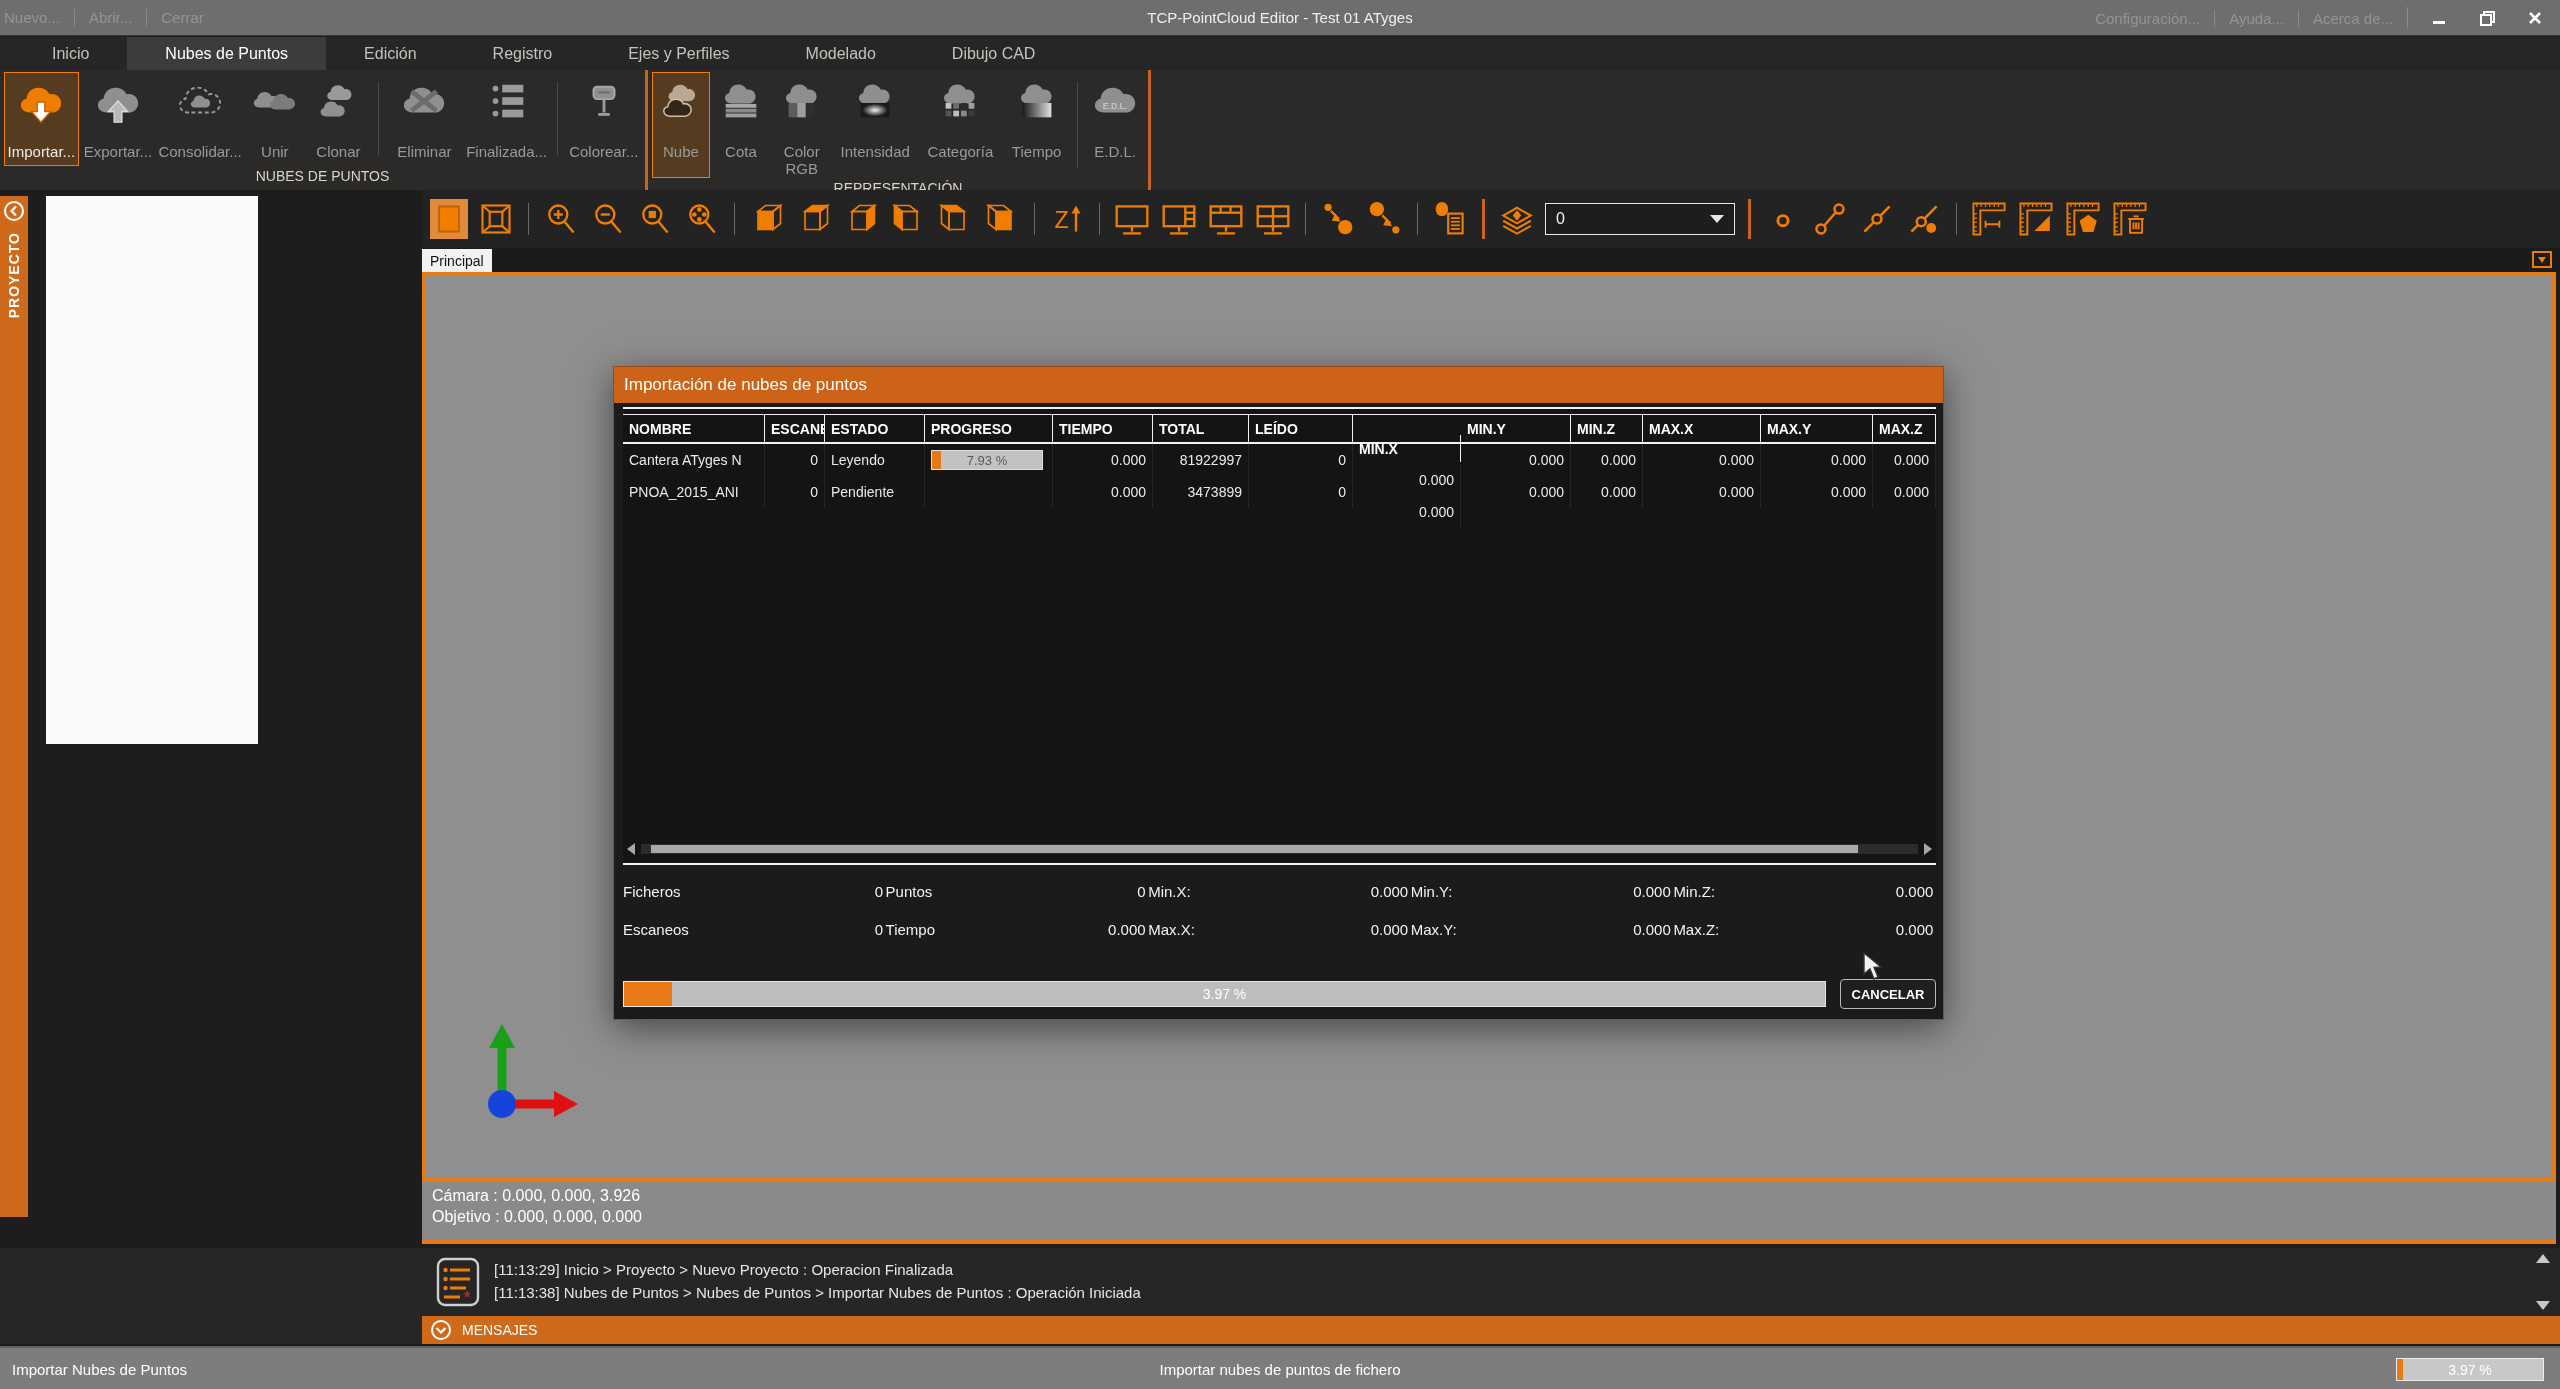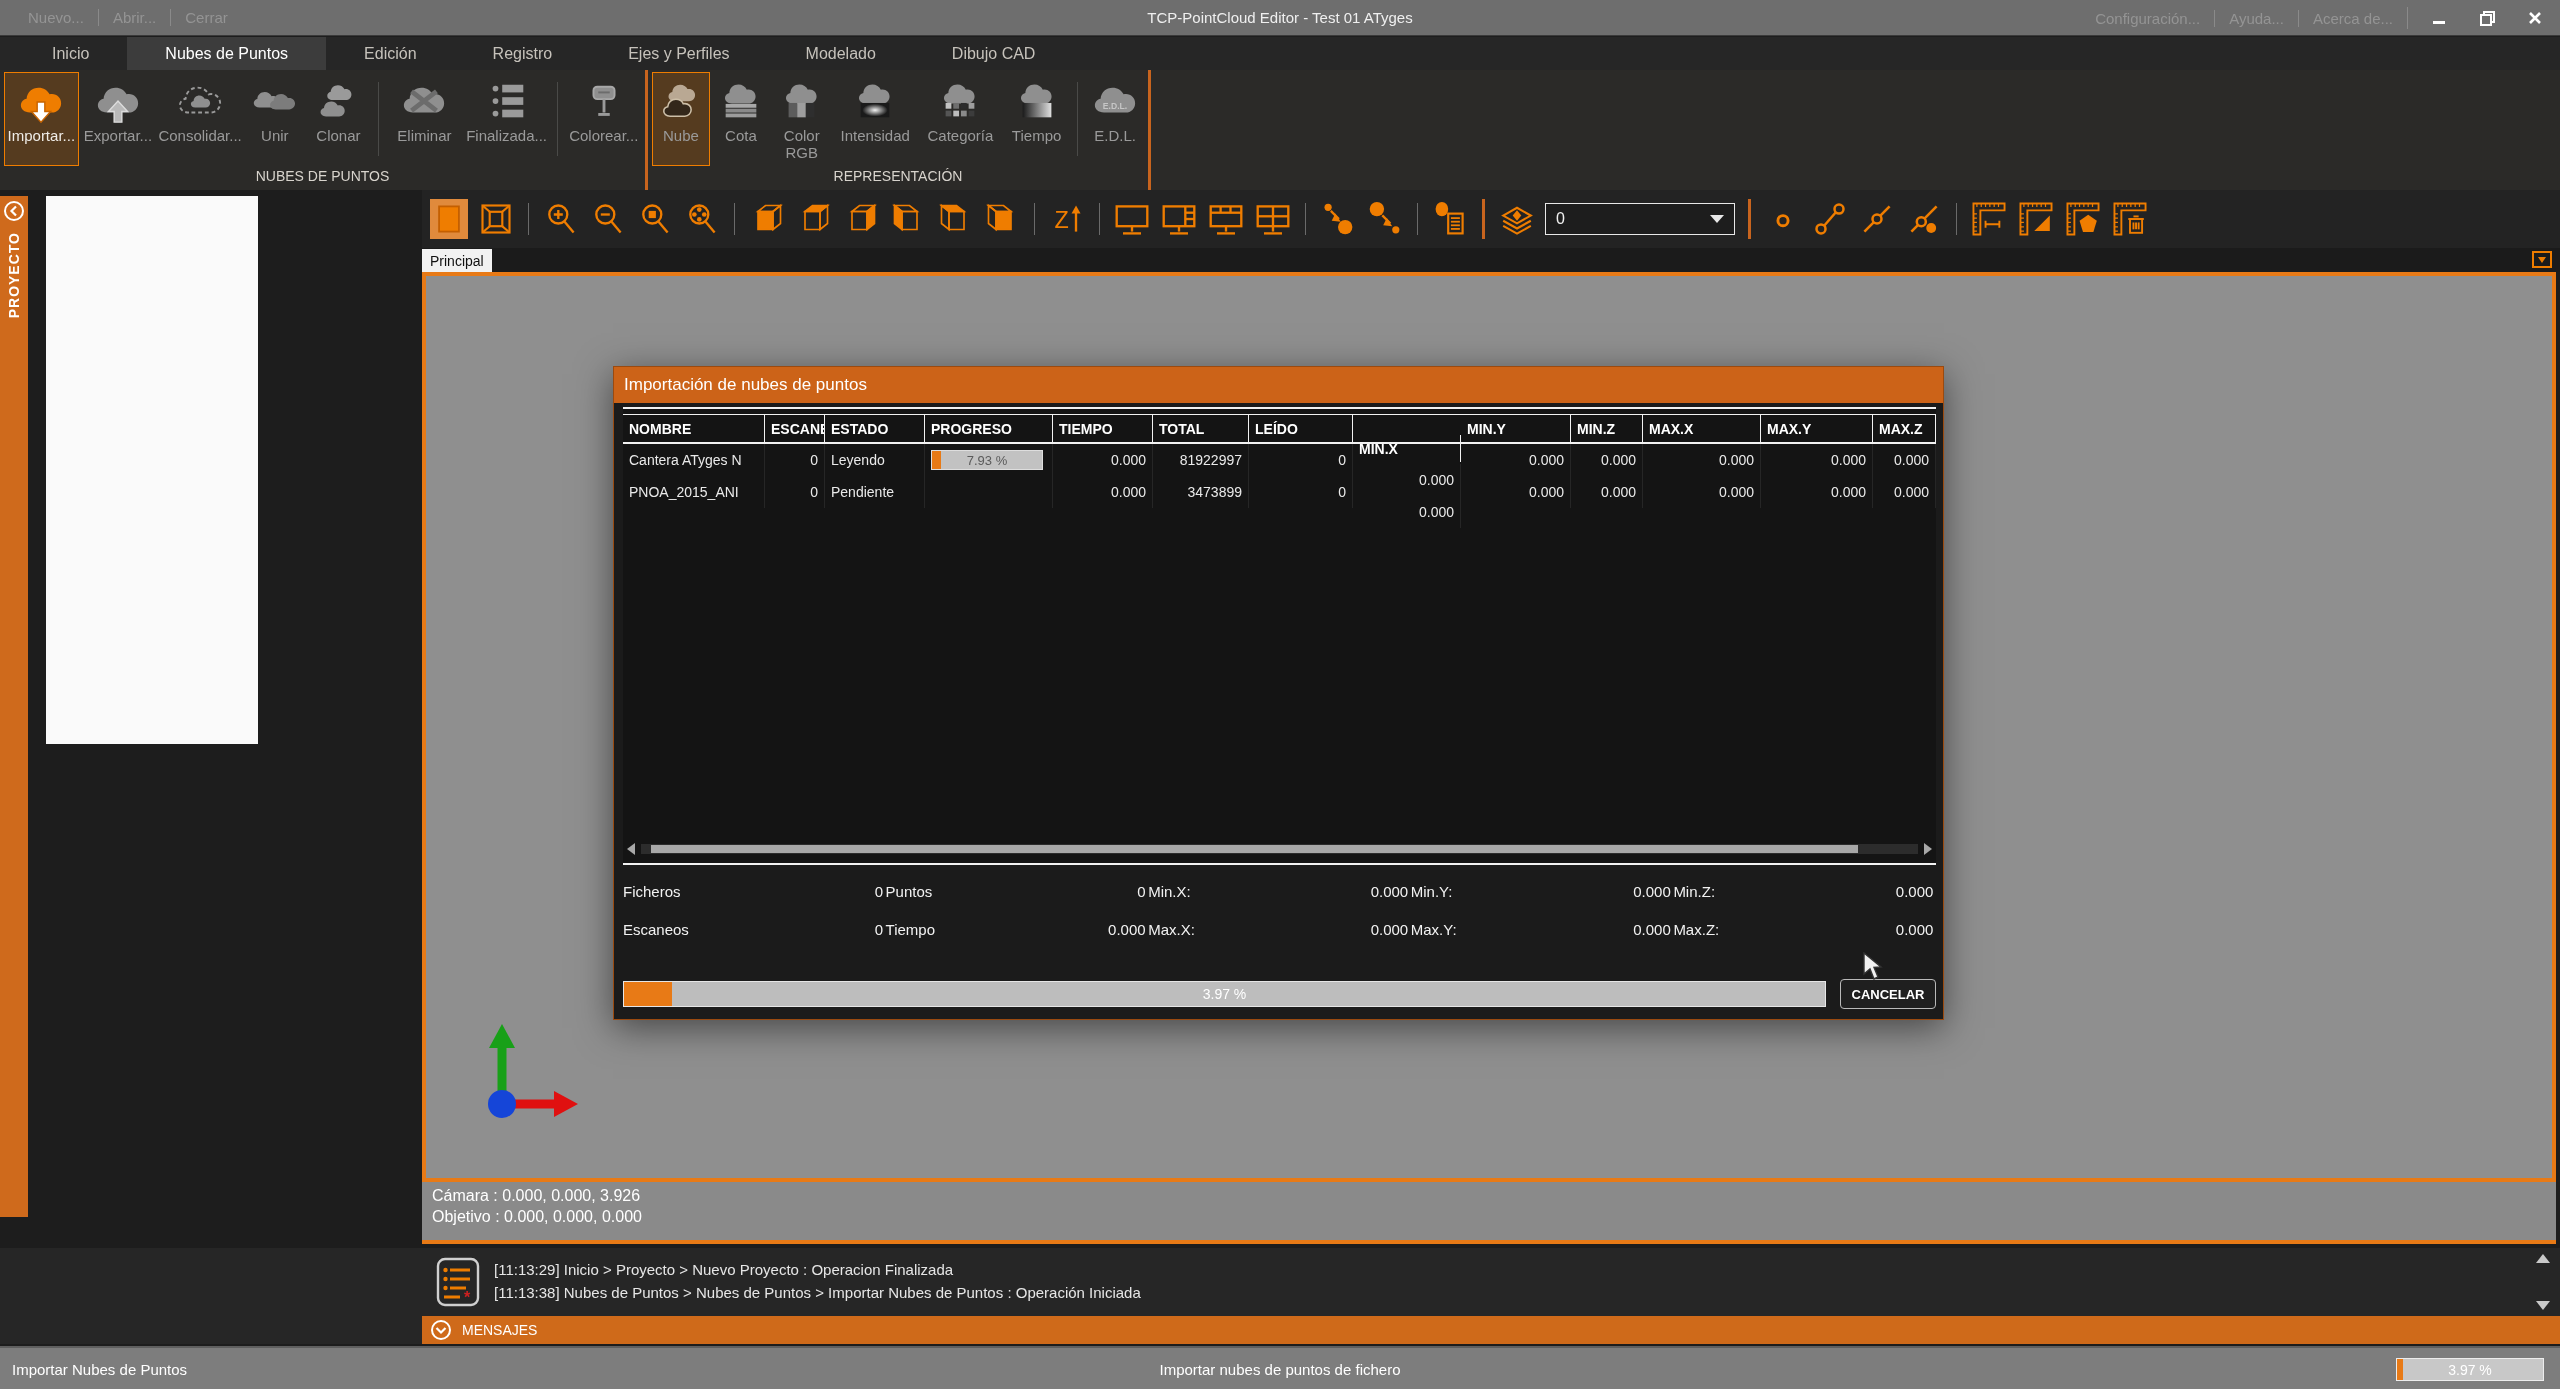--- a/index.html
+++ b/index.html
@@ -5,42 +5,42 @@
   * { margin:0; padding:0; box-sizing:border-box; }
   html,body { width:2560px; height:1389px; background:#1d1d1d; overflow:hidden;
     font-family:"Liberation Sans", sans-serif; }
   .app { position:absolute; inset:0; width:2560px; height:1389px; }
 
   
   .titlebar { position:absolute; left:0; top:0; width:2560px; height:36px;
     background:#6e6e6e; border-bottom:1px solid #3a3a3a;
     display:flex; align-items:center; color:#9b9b9b; font-size:15px; }
   .tb-left, .tb-right { display:flex; align-items:center; gap:14px; }
-  .tb-left { padding-left:28px; }
+  .tb-left { padding-left:4px; }
   .tb-right { position:absolute; right:8px; top:0; height:36px; }
   .tb-item { color:#949494; }
   .tb-sep { width:1px; height:17px; background:#8a8a8a; }
   .tb-title { position:absolute; left:0; right:0; text-align:center; color:#efefef; }
   .winbtn { width:34px; height:36px; display:flex; align-items:center; justify-content:center; color:#fff; }
   .winbtn svg { display:block; }
 
   
   .menubar { position:absolute; left:0; top:37px; width:2560px; height:33px;
     background:#262626; display:flex; align-items:stretch; padding-left:14px; }
   .mtab { display:flex; align-items:center; padding:0 38px; color:#c6c2bb; font-size:16px; }
   .mtab.active { background:#3c3c3c; color:#ffffff; }
 
   
   .ribbon { position:absolute; left:0; top:70px; width:2560px; height:120px;
     background:#2b2a28; display:flex; }
   .rgroup { display:flex; flex-direction:column; height:120px; }
   .rrow { display:flex; align-items:stretch; flex:1; padding:2px 4px 0 4px; gap:2px; }
   .rcaption { height:24px; text-align:center; color:#d8d4cd; font-size:14px; line-height:20px; }
   .rbtn { width:80px; display:flex; flex-direction:column; align-items:center;
-    justify-content:flex-start; padding-top:6px; border:1px solid transparent; }
+    justify-content:flex-start; padding-top:6px; border:1px solid transparent;gap:16px; }
   .rbtn .ricon { height:46px; display:flex; align-items:center; justify-content:center; }
   .rbtn .rlabel { font-size:15px; color:#9a9a9a; text-align:center; line-height:17px; margin-top:2px; }
   .rbtn.enabled .rlabel { color:#efece7; }
   .rbtn.selected { background:rgba(239,125,0,0.22); border:1px solid #ef7d00; }
   .rsep-thin { width:1px; background:#4a4a48; margin:10px 6px; }
   .rsep-orange { width:3px; background:#c8641e; height:120px; }
   .rbtn.wide { width:92px; }
 
   
   .toolbar { position:absolute; left:422px; top:190px; width:2138px; height:58px;

